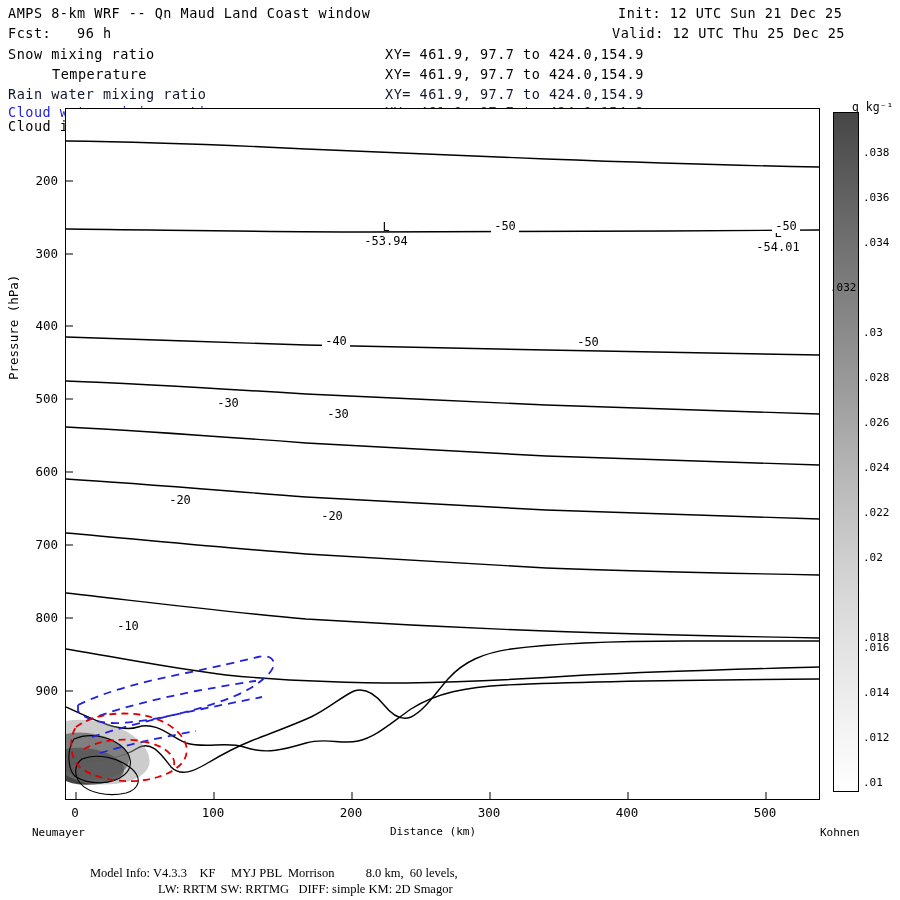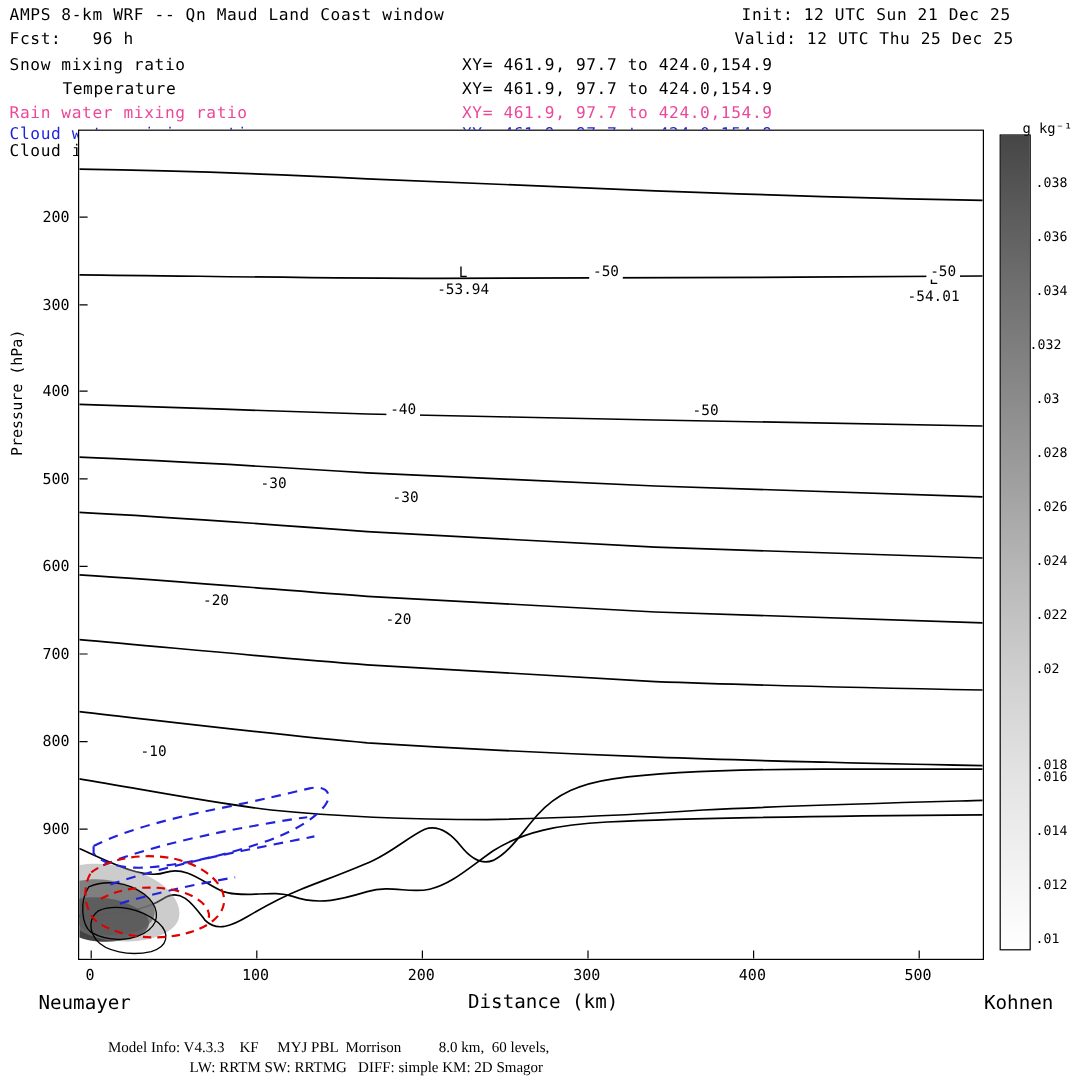--- a/index.html
+++ b/index.html
@@ -6,31 +6,31 @@
   body{
     width:900px;height:900px;
     background:#ffffff;
     font-family:"DejaVu Sans Mono", monospace;
     color:#000000;
     position:relative;
     overflow:hidden;
   }
   .abs{position:absolute;}
   .hdr{font-size:13.5px;letter-spacing:0.5px;white-space:pre;}
-  .hdr-red{color:#ec4899;}
+  .hdr-red{color:#0f172a;}
   .hdr-blue{color:#2222dd;}
   .plot-frame{
     position:absolute;
     left:65px;top:108px;width:755px;height:692px;
     border:1px solid #000;
     box-sizing:border-box;
     background:#fff;
     overflow:hidden;
   }
-  .axis-label{font-size:16px;}
+  .axis-label{font-size:11px;}
   .ylab{
     position:absolute;
     left:6px;top:380px;
     transform:rotate(-90deg);
     transform-origin:left top;
     font-size:12.5px;
     white-space:nowrap;
   }
   .tick-y{position:absolute;right:0;font-size:12.5px;text-align:right;white-space:nowrap;}
   .tick-x{position:absolute;font-size:12.5px;text-align:center;white-space:nowrap;}
@@ -170,21 +170,21 @@
 <div class="abs axis-label" style="left:32px;top:826px;">Neumayer</div>
 <div class="abs axis-label" style="left:808px;top:826px;padding-left:12px;">Kohnen</div>
 
 <div class="abs" style="left:852px;top:100px;font-size:11.5px;">g kg⁻¹</div>
 <div class="abs" style="left:833px;top:112px;width:26px;height:680px;border:1px solid #000;box-sizing:border-box;
      background:linear-gradient(to top,#ffffff 0%,#f2f2f2 10%,#e2e2e2 22%,#cfcfcf 34%,#b8b8b8 46%,#9e9e9e 58%,#868686 70%,#6e6e6e 82%,#585858 92%,#464646 100%);"></div>
 
 <div class="abs cb-tick" style="left:863px;top:146px;">.038</div>
 <div class="abs cb-tick" style="left:863px;top:191px;">.036</div>
 <div class="abs cb-tick" style="left:863px;top:236px;">.034</div>
-<div class="abs cb-tick" style="left:858px;top:281px;">.032</div>
+<div class="abs cb-tick" style="left:830px;top:281px;">.032</div>
 <div class="abs cb-tick" style="left:863px;top:326px;">.03</div>
 <div class="abs cb-tick" style="left:863px;top:371px;">.028</div>
 <div class="abs cb-tick" style="left:863px;top:416px;">.026</div>
 <div class="abs cb-tick" style="left:863px;top:461px;">.024</div>
 <div class="abs cb-tick" style="left:863px;top:506px;">.022</div>
 <div class="abs cb-tick" style="left:863px;top:551px;">.02</div>
 <div class="abs cb-tick" style="left:863px;top:631px;">.018</div>
 <div class="abs cb-tick" style="left:863px;top:641px;">.016</div>
 <div class="abs cb-tick" style="left:863px;top:686px;">.014</div>
 <div class="abs cb-tick" style="left:863px;top:731px;">.012</div>

